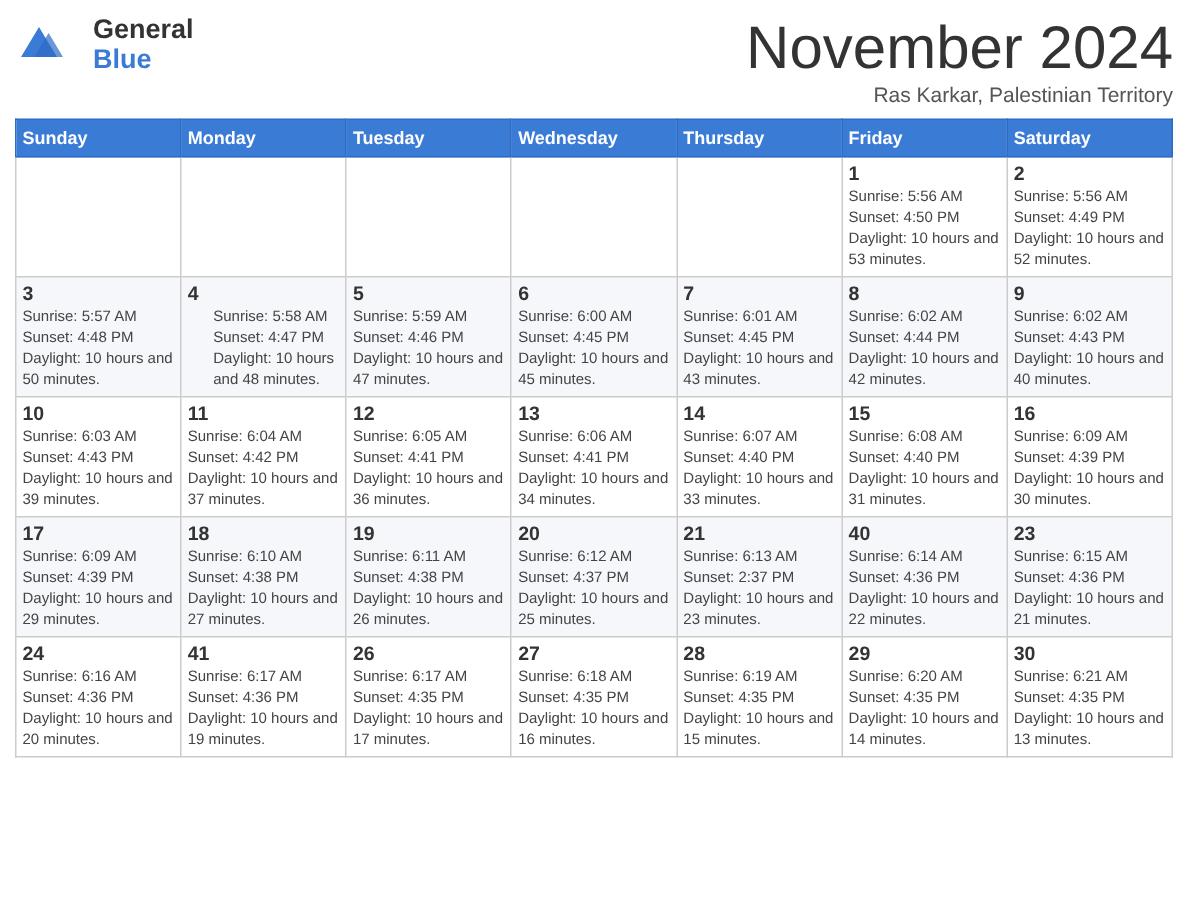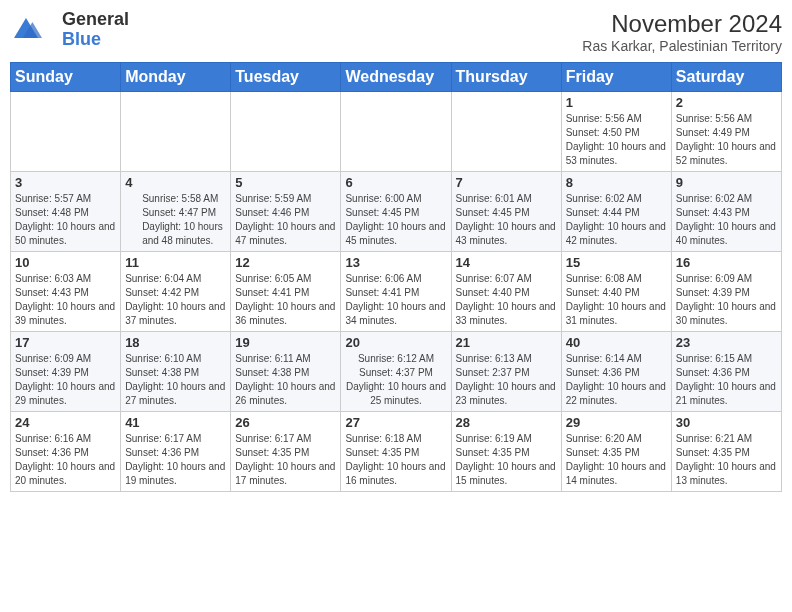--- a/index.html
+++ b/index.html
@@ -37,37 +37,37 @@
       color: #3a7bd5;
     }
     .logo-icon {
       width: 32px;
       height: 32px;
     }
     .title-block {
       text-align: right;
     }
     .month-title {
-      font-size: 24px;
+      font-size: 40px;
       font-weight: normal;
       color: #333;
     }
     .subtitle {
       font-size: 14px;
       color: #555;
     }
     .calendar {
       width: 100%;
       border-collapse: collapse;
       border: 1px solid #ccc;
     }
     .calendar th {
       background: #3a7bd5;
       color: #fff;
-      font-size: 16px;
+      font-size: 12px;
       font-weight: bold;
       padding: 5px 4px;
       text-align: left;
       border: 1px solid #2d6bc4;
     }
     .calendar td {
       vertical-align: top;
       border: 1px solid #ccc;
       padding: 3px 4px;
       width: calc(100% / 7);
@@ -248,21 +248,21 @@
 Daylight: 10 hours and 27 minutes.</div>
         </td>
         <td>
           <span class="day-number">19</span>
           <div class="day-info" style="white-space: pre-line;">Sunrise: 6:11 AM
 Sunset: 4:38 PM
 Daylight: 10 hours and 26 minutes.</div>
         </td>
         <td>
           <span class="day-number">20</span>
-          <div class="day-info" style="white-space: pre-line; text-align: center;">Sunrise: 6:12 AM
+          <div class="day-info" style="white-space: pre-line;">Sunrise: 6:12 AM
 Sunset: 4:37 PM
 Daylight: 10 hours and 25 minutes.</div>
         </td>
         <td>
           <span class="day-number">21</span>
           <div class="day-info" style="white-space: pre-line;">Sunrise: 6:13 AM
 Sunset: 2:37 PM
 Daylight: 10 hours and 23 minutes.</div>
         </td>
         <td>

